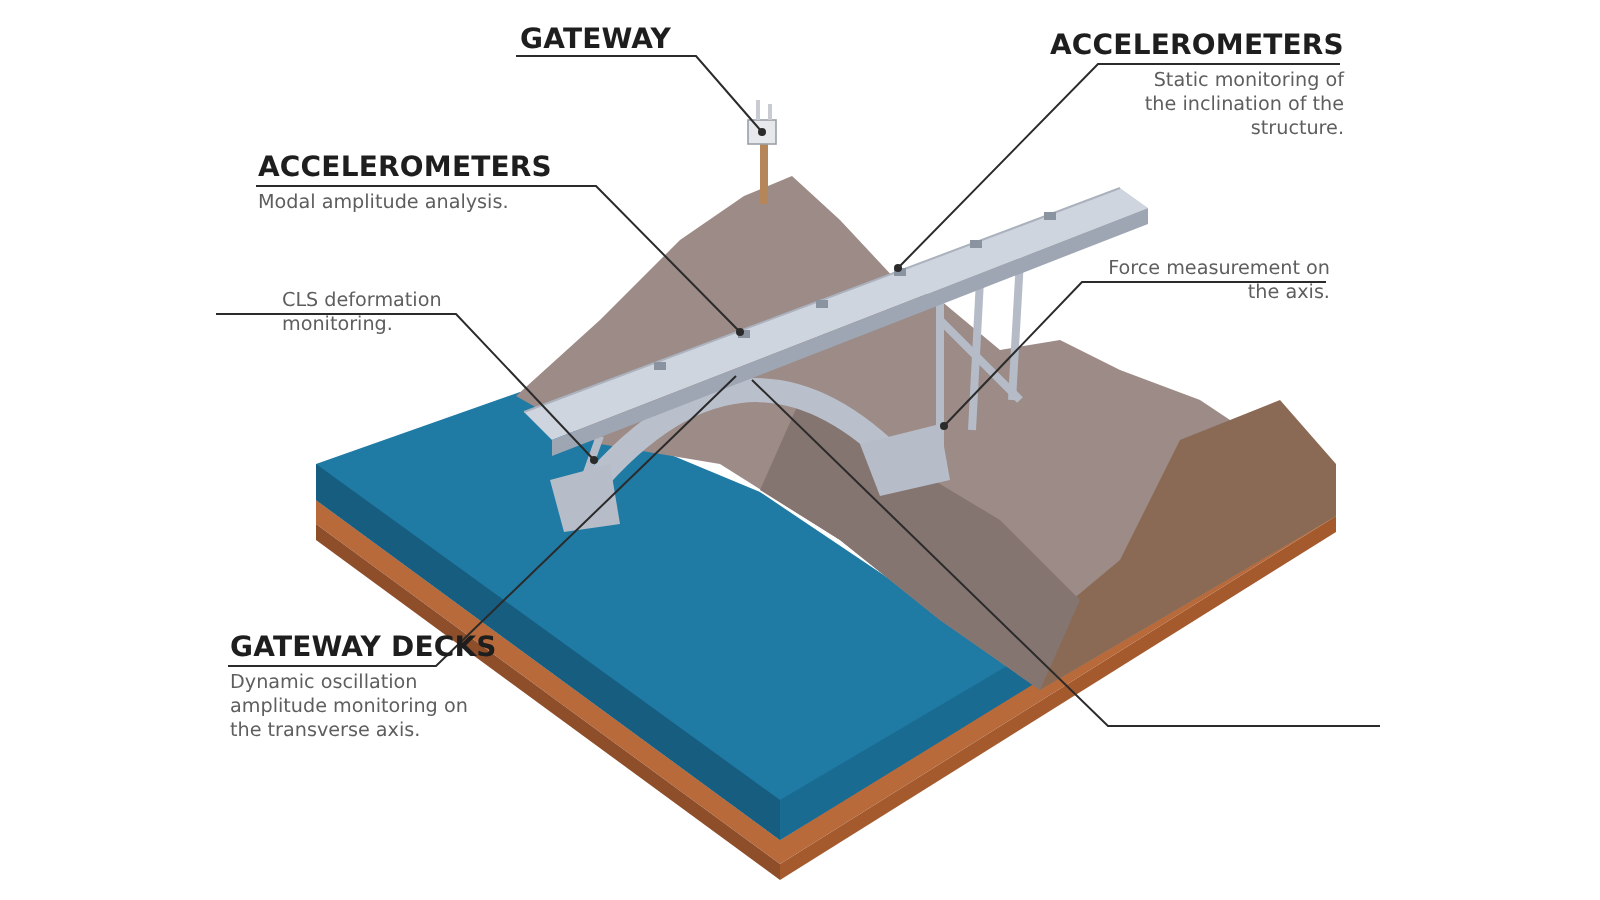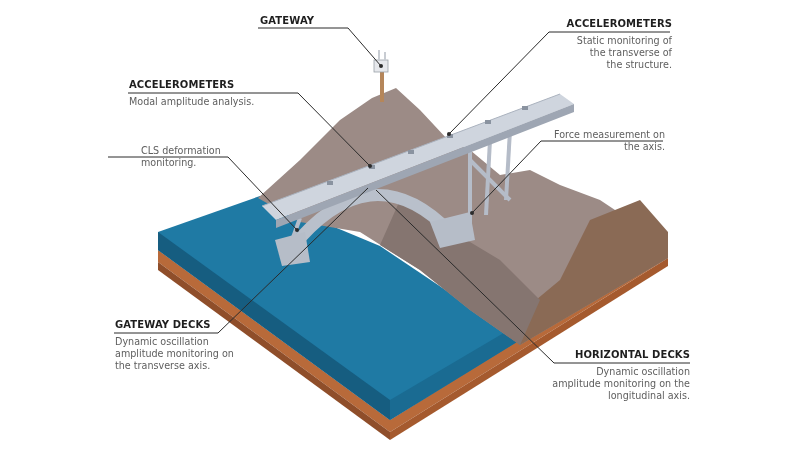--- a/index.html
+++ b/index.html
@@ -1,21 +1,21 @@
 <!DOCTYPE html>
 <html><head>
 <meta charset="utf-8">
 <style>
   html, body { margin:0; padding:0; background:#ffffff; }
   body { width:800px; height:450px; position:relative; overflow:hidden;
          font-family:"Liberation Sans", sans-serif; }
   .stage { position:absolute; left:0; top:0; width:800px; height:450px; }
   svg.art { position:absolute; left:0; top:0; }
   .label { position:absolute; color:#1e1e1e; }
-  .label .title { font-family:"DejaVu Sans", sans-serif; font-weight:bold; font-size:10px; letter-spacing:0.1px; line-height:15px; white-space:nowrap; }
+  .label .title { font-family:"DejaVu Sans", sans-serif; font-weight:bold; font-size:14px; letter-spacing:0.1px; line-height:15px; white-space:nowrap; }
   .label .desc { font-family:"DejaVu Sans", sans-serif; font-size:9.6px; color:#5e5e5e; line-height:12px; margin-top:4px; }
   .right { text-align:right; }
 </style>
 </head>
 <body>
 
 <div class="stage">
 
   <svg class="art" width="800" height="450" viewBox="0 0 800 450">
 
@@ -92,25 +92,21 @@
     <div class="desc" style="width:90px;margin-left:32px;">CLS deformation monitoring.</div>
   </div>
 
   <div class="label" style="left:115px; top:317px;">
     <div class="title">GATEWAY DECKS</div>
     <div class="desc" style="width:126px;">Dynamic oscillation amplitude monitoring on the transverse axis.</div>
   </div>
 
   <div class="label right" style="right:128px; top:16px;">
     <div class="title">ACCELEROMETERS</div>
-    <div class="desc" style="width:100px; margin-left:auto;">Static monitoring of the transverse of the structure.</div>
+    <div class="desc" style="width:100px; margin-left:auto;">Static monitoring of the inclination of the structure.</div>
   </div>
 
   <div class="label right" style="right:135px; top:125px;">
     <div class="desc" style="width:115px; margin-left:auto;">Force measurement on the axis.</div>
   </div>
 
-  <div class="label right" style="right:110px; top:347px;">
-    <div class="title">HORIZONTAL DECKS</div>
-    <div class="desc" style="width:140px; margin-left:auto;">Dynamic oscillation amplitude monitoring on the longitudinal axis.</div>
-  </div>
 
 </div>
 
 </body></html>

